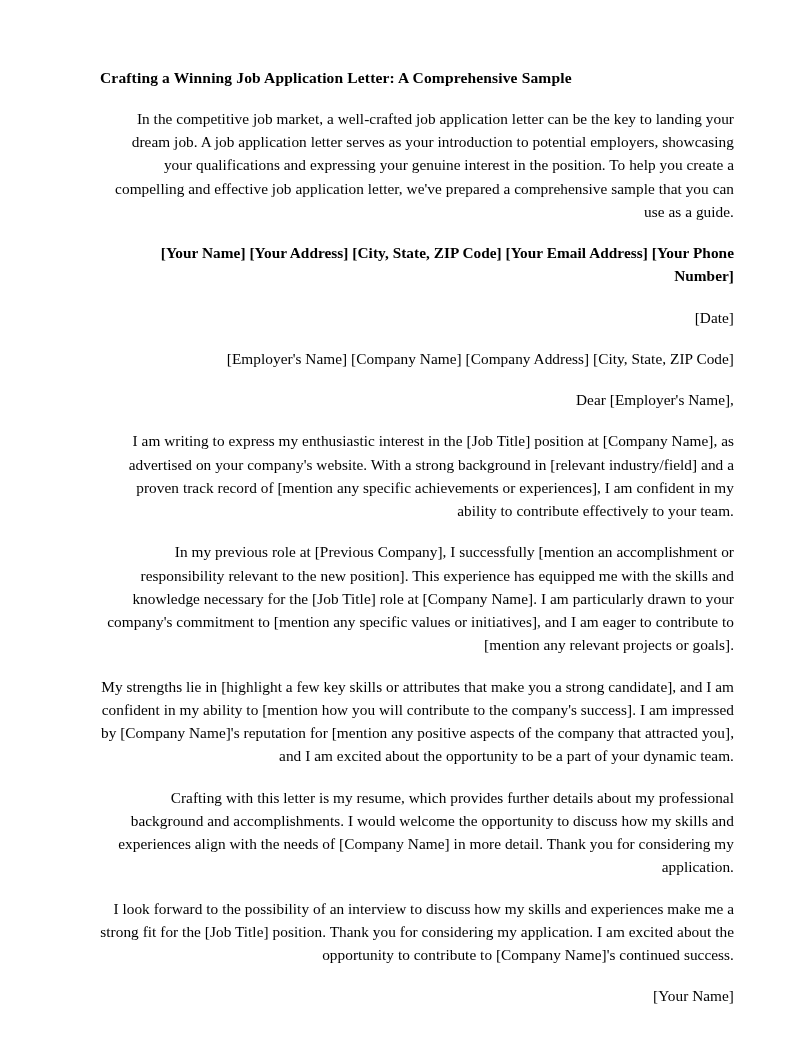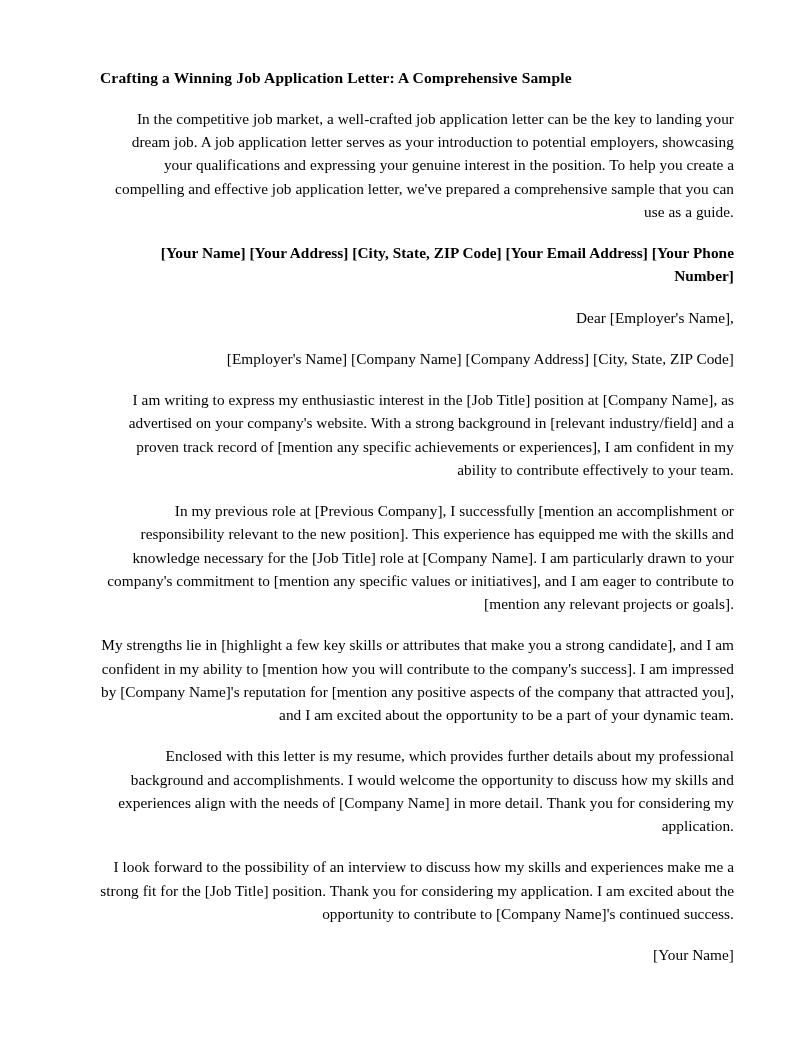--- a/index.html
+++ b/index.html
@@ -52,32 +52,33 @@
 
 <div class="page">
   <div class="content">
 
     <h1 class="doc-title">Crafting a Winning Job Application Letter: A Comprehensive Sample</h1>
 
     <p class="para">In the competitive job market, a well-crafted job application letter can be the key to landing your dream job. A job application letter serves as your introduction to potential employers, showcasing your qualifications and expressing your genuine interest in the position. To help you create a compelling and effective job application letter, we've prepared a comprehensive sample that you can use as a guide.</p>
 
     <p class="para bold">[Your Name] [Your Address] [City, State, ZIP Code] [Your Email Address] [Your Phone Number]</p>
 
+    <p class="para">[Date]</p>
+
+    <p class="para">[Employer's Name] [Company Name] [Company Address] [City, State, ZIP Code]</p>
 
     <p class="para">Dear [Employer's Name],</p>
-
-    <p class="para">[Employer's Name] [Company Name] [Company Address] [City, State, ZIP Code]</p>
 
     <p class="para">I am writing to express my enthusiastic interest in the [Job Title] position at [Company Name], as advertised on your company's website. With a strong background in [relevant industry/field] and a proven track record of [mention any specific achievements or experiences], I am confident in my ability to contribute effectively to your team.</p>
 
     <p class="para">In my previous role at [Previous Company], I successfully [mention an accomplishment or responsibility relevant to the new position]. This experience has equipped me with the skills and knowledge necessary for the [Job Title] role at [Company Name]. I am particularly drawn to your company's commitment to [mention any specific values or initiatives], and I am eager to contribute to [mention any relevant projects or goals].</p>
 
     <p class="para">My strengths lie in [highlight a few key skills or attributes that make you a strong candidate], and I am confident in my ability to [mention how you will contribute to the company's success]. I am impressed by [Company Name]'s reputation for [mention any positive aspects of the company that attracted you], and I am excited about the opportunity to be a part of your dynamic team.</p>
 
-    <p class="para">Enclosed with this letter is my resume, which provides further details about my professional background and accomplishments. I would welcome the opportunity to discuss how my skills and experiences align with the needs of [Company Name] in more detail. Thank you for considering my application.</p>
+    <p class="para">Crafting with this letter is my resume, which provides further details about my professional background and accomplishments. I would welcome the opportunity to discuss how my skills and experiences align with the needs of [Company Name] in more detail. Thank you for considering my application.</p>
 
     <p class="para">I look forward to the possibility of an interview to discuss how my skills and experiences make me a strong fit for the [Job Title] position. Thank you for considering my application. I am excited about the opportunity to contribute to [Company Name]'s continued success.</p>
 
 
     <p class="para">[Your Name]</p>
 
   </div>
 </div>
 
 </body></html>

